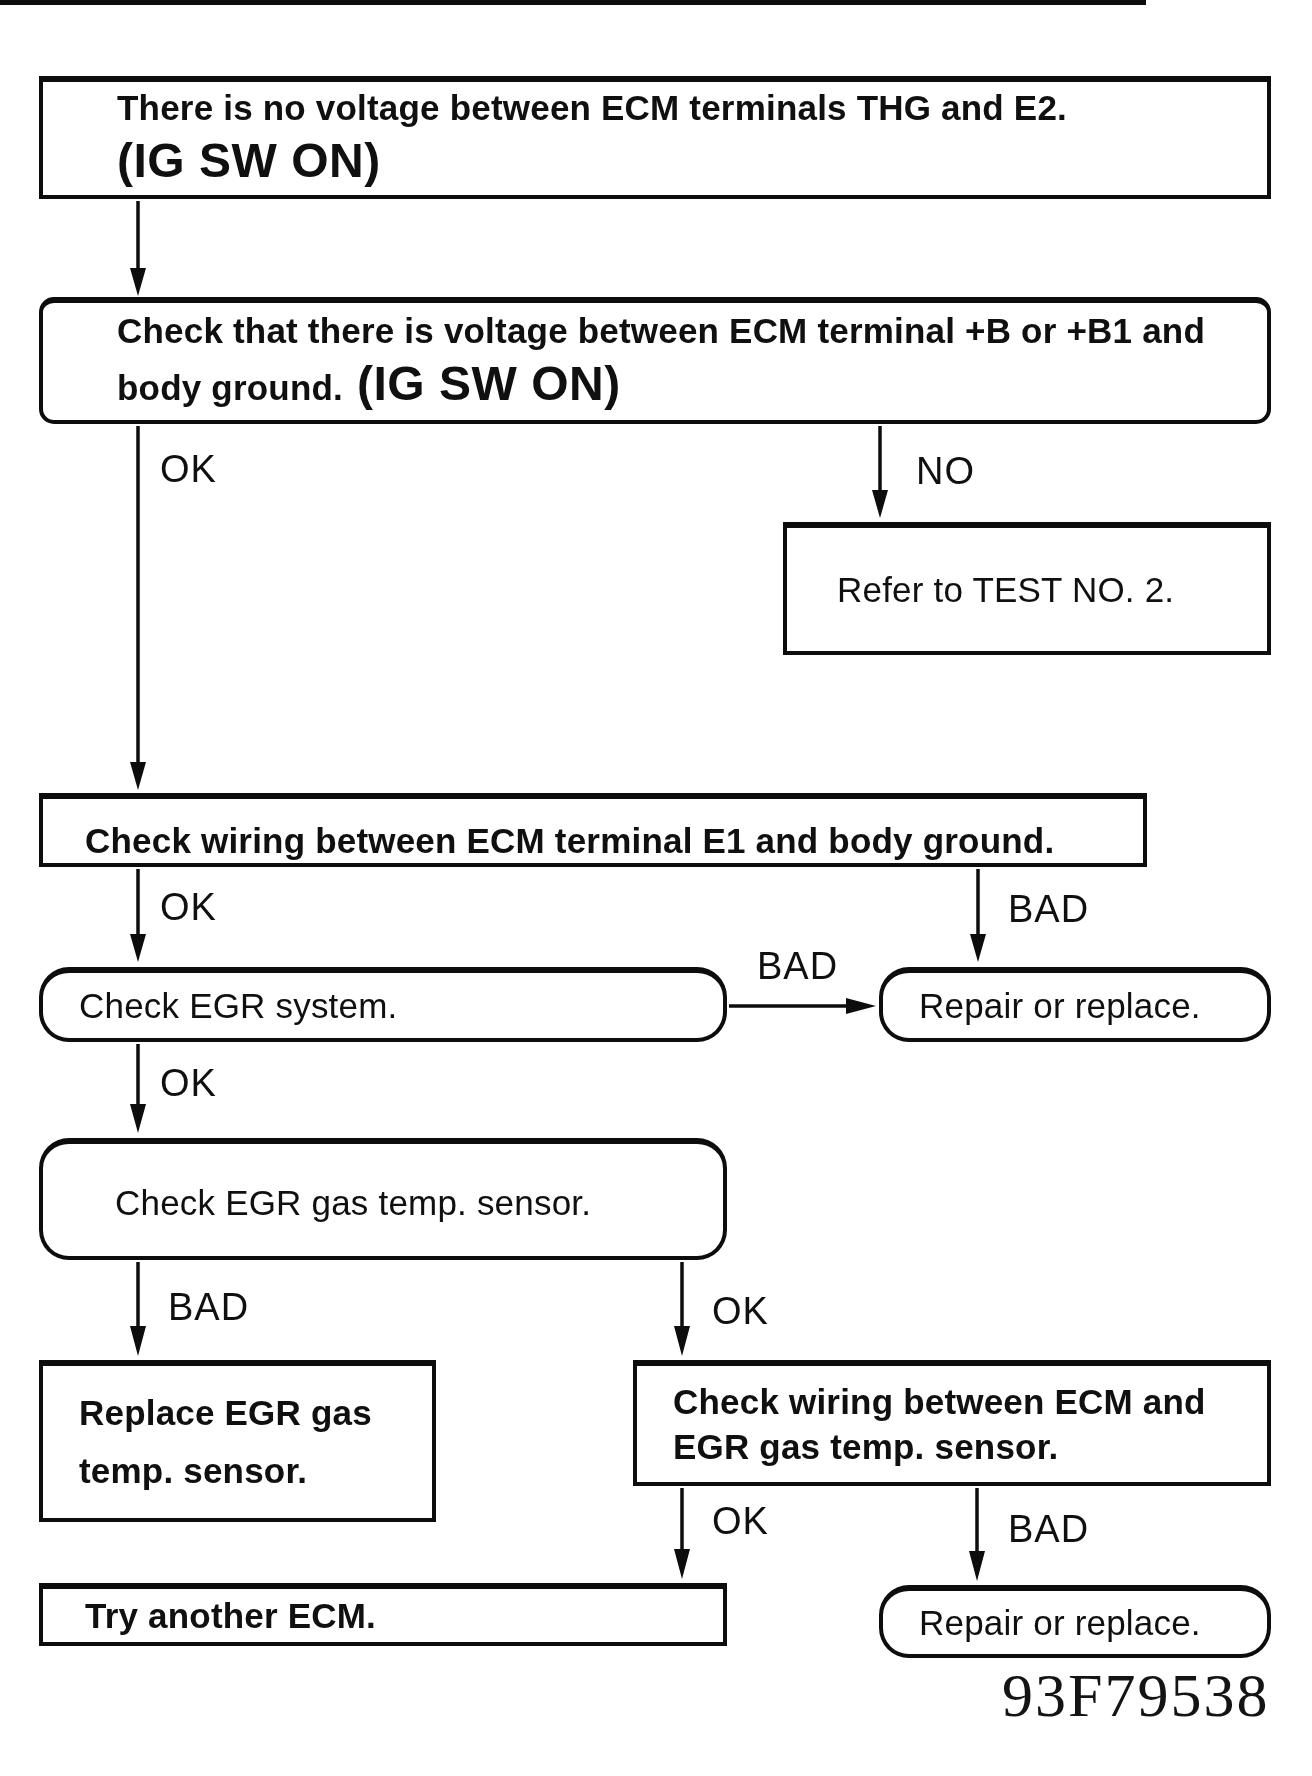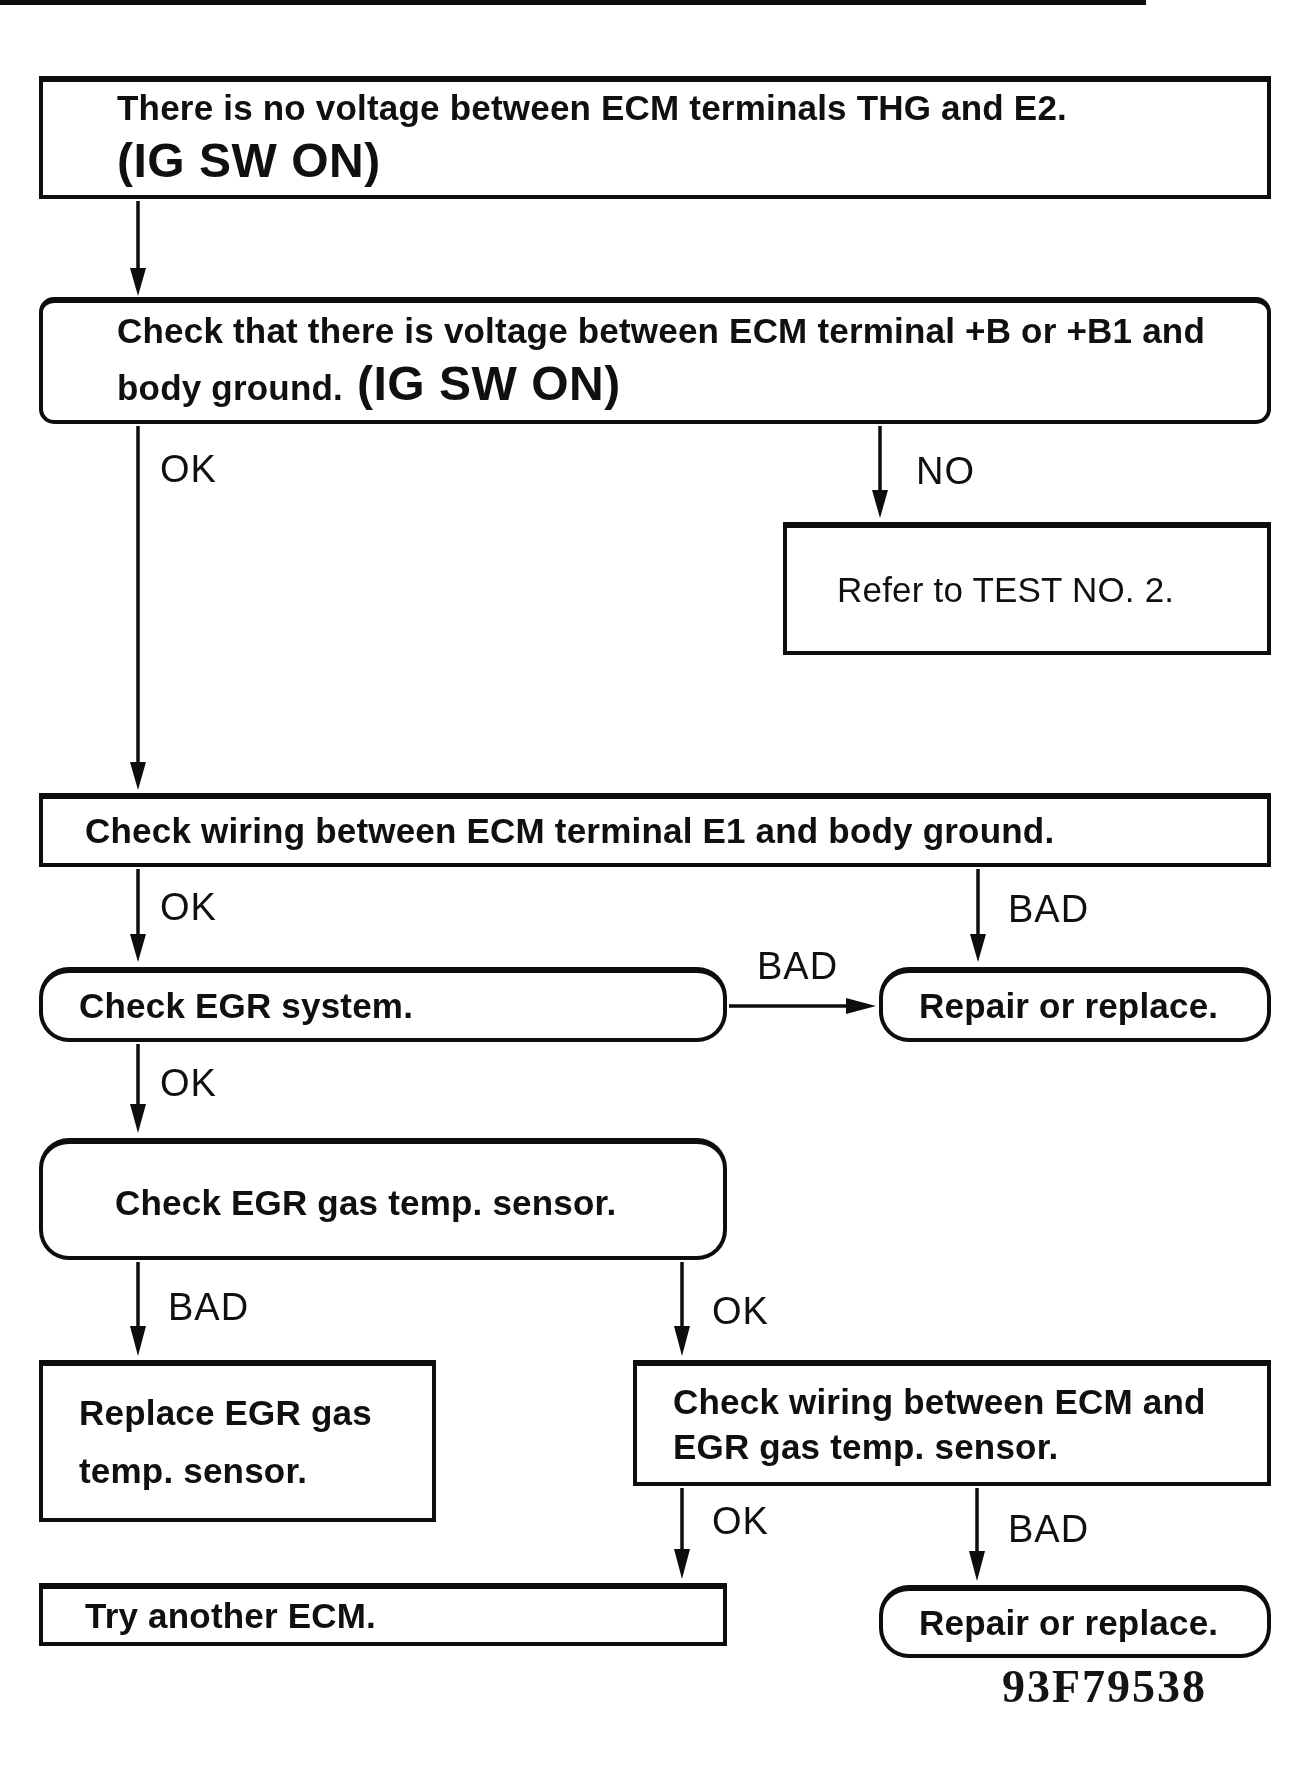--- a/index.html
+++ b/index.html
@@ -34,38 +34,38 @@
     display: flex;
     flex-direction: column;
     justify-content: center;
     font-size: 35px;
     font-weight: 600;
     letter-spacing: 0.2px;
     line-height: 1.3;
     white-space: nowrap;
   }
   .node.light { font-weight: 400; }
-  .node.med   { font-weight: 700; border-radius: 30px; }
+  .node.med   { font-weight: 400; border-radius: 30px; }
   .node.heavy { font-weight: 700; }
   .node .line { display: block; }
   .boldtag { font-weight: 800; font-size: 48px; letter-spacing: 0.5px; }
   .inline-boldtag { margin-left: 14px; }
   .edge-label {
     position: absolute;
     font-size: 38px;
     font-weight: 500;
     letter-spacing: 1px;
     white-space: nowrap;
   }
   .caption {
     position: absolute;
     left: 1002px; top: 1660px;
     font-family: "Liberation Serif", serif;
-    font-size: 46px;
-    font-weight: 700;
+    font-size: 62px;
+    font-weight: 400;
     letter-spacing: 2px;
     color: #141414;
   }
 </style>
 </head>
 <body>
 
 <div class="canvas">
 
   <div class="page-rule"></div>
@@ -126,21 +126,21 @@
     <span class="line">Check that there is voltage between ECM terminal +B or +B1 and</span>
     <span class="line">
       <span>body ground.</span><span class="boldtag inline-boldtag">(IG SW ON)</span>
     </span>
   </div>
 
   <div class="node light" style="left:783px; top:522px; width:488px; height:133px; padding-left:50px;">
     <span class="line">Refer to TEST NO. 2.</span>
   </div>
 
-  <div class="node" style="left:39px; top:793px; width:1232px; height:74px; padding-left:42px;">
+  <div class="node" style="left:39px; top:793px; width:1108px; height:74px; padding-left:42px;justify-content:flex-end;">
     <span class="line">Check wiring between ECM terminal E1 and body ground.</span>
   </div>
 
   <div class="node med" style="left:39px; top:967px; width:688px; height:75px; padding-left:36px;">
     <span class="line">Check EGR system.</span>
   </div>
 
   <div class="node med" style="left:879px; top:967px; width:392px; height:75px; padding-left:36px;">
     <span class="line">Repair or replace.</span>
   </div>

